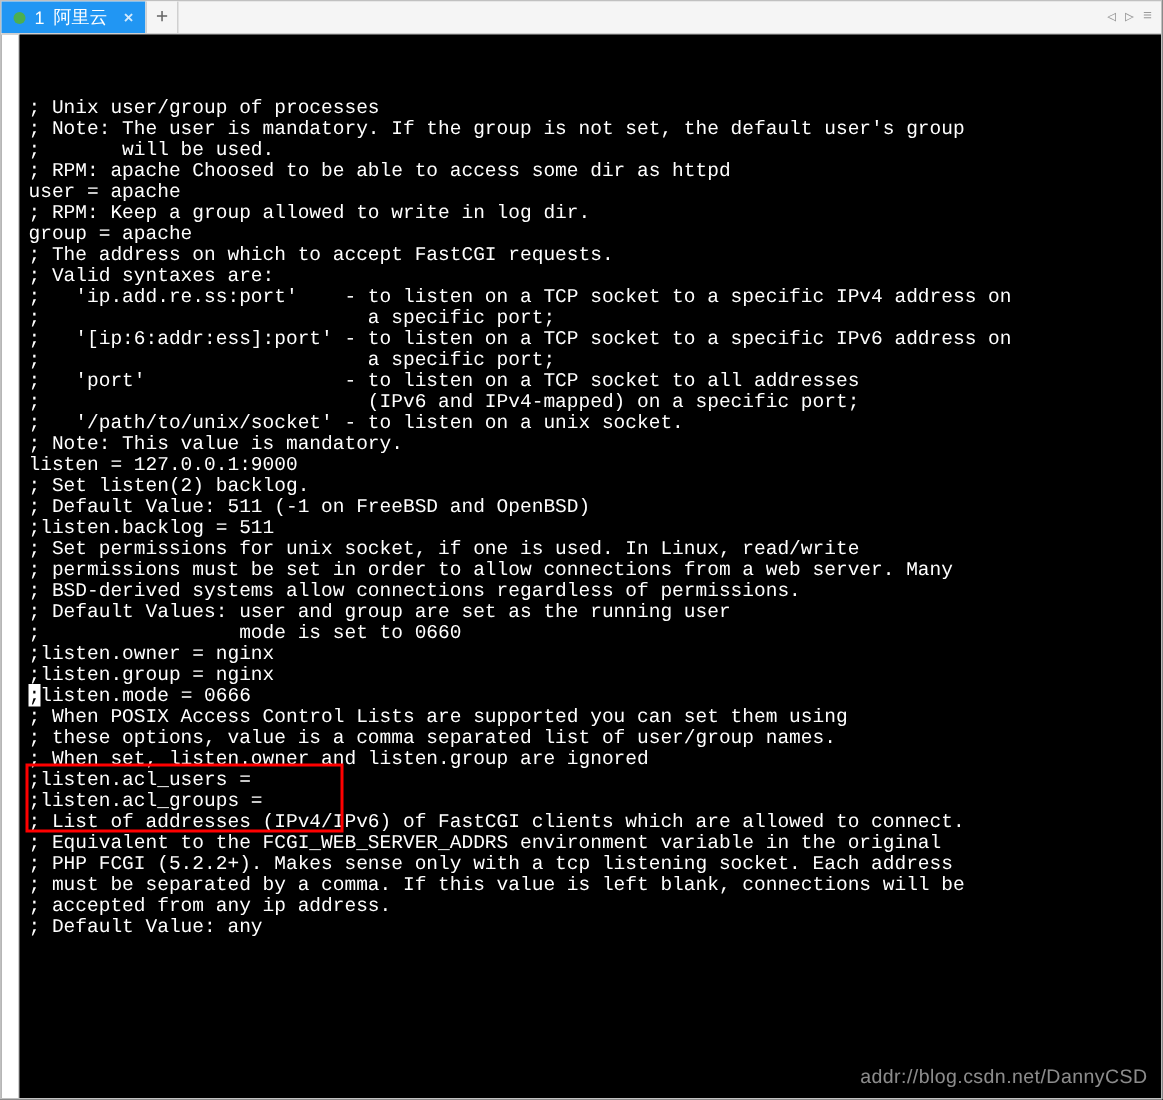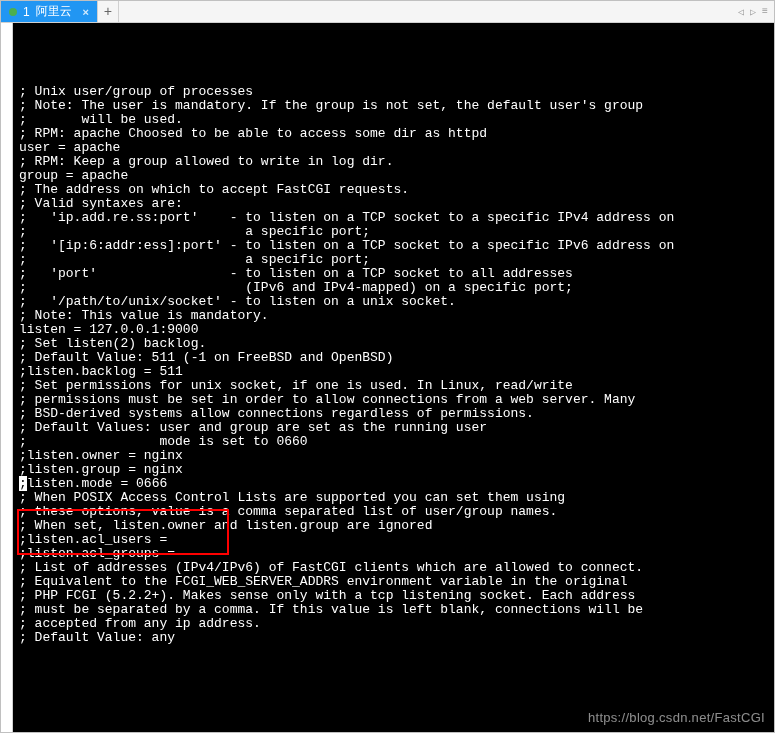--- a/index.html
+++ b/index.html
@@ -86,21 +86,21 @@
     }
     .gutter {
       width: 12px;
       background: #ffffff;
       border-right: 1px solid #d0d0d0;
     }
     .terminal {
       flex: 1;
       background: #000000;
       color: #ffffff;
-      padding: 20px 0 6px 6px;
+      padding: 0 0 6px 6px;
       font-family: Consolas, "Courier New", monospace;
       font-size: 13px;
       line-height: 14px;
       white-space: pre;
       overflow: hidden;
       position: relative;
     }
     .line {
       white-space: pre;
     }
@@ -152,13 +152,13 @@
 
   <div class="editor-wrap">
     <div class="gutter"></div>
     <div class="terminal" id="terminal">
       <div class="highlight-box"></div>
     <div class="line">; Unix user/group of processes</div><div class="line">; Note: The user is mandatory. If the group is not set, the default user's group</div><div class="line">;       will be used.</div><div class="line">; RPM: apache Choosed to be able to access some dir as httpd</div><div class="line">user = apache</div><div class="line">; RPM: Keep a group allowed to write in log dir.</div><div class="line">group = apache</div><div class="line"></div><div class="line">; The address on which to accept FastCGI requests.</div><div class="line">; Valid syntaxes are:</div><div class="line">;   'ip.add.re.ss:port'    - to listen on a TCP socket to a specific IPv4 address on</div><div class="line">;                            a specific port;</div><div class="line">;   '[ip:6:addr:ess]:port' - to listen on a TCP socket to a specific IPv6 address on</div><div class="line">;                            a specific port;</div><div class="line">;   'port'                 - to listen on a TCP socket to all addresses</div><div class="line">;                            (IPv6 and IPv4-mapped) on a specific port;</div><div class="line">;   '/path/to/unix/socket' - to listen on a unix socket.</div><div class="line">; Note: This value is mandatory.</div><div class="line">listen = 127.0.0.1:9000</div><div class="line"></div><div class="line">; Set listen(2) backlog.</div><div class="line">; Default Value: 511 (-1 on FreeBSD and OpenBSD)</div><div class="line">;listen.backlog = 511</div><div class="line"></div><div class="line">; Set permissions for unix socket, if one is used. In Linux, read/write</div><div class="line">; permissions must be set in order to allow connections from a web server. Many</div><div class="line">; BSD-derived systems allow connections regardless of permissions.</div><div class="line">; Default Values: user and group are set as the running user</div><div class="line">;                 mode is set to 0660</div><div class="line">;listen.owner = nginx</div><div class="line">;listen.group = nginx</div><div class="line"><span class="cursor-cell">;</span>listen.mode = 0666</div><div class="line">; When POSIX Access Control Lists are supported you can set them using</div><div class="line">; these options, value is a comma separated list of user/group names.</div><div class="line">; When set, listen.owner and listen.group are ignored</div><div class="line">;listen.acl_users =</div><div class="line">;listen.acl_groups =</div><div class="line"></div><div class="line">; List of addresses (IPv4/IPv6) of FastCGI clients which are allowed to connect.</div><div class="line">; Equivalent to the FCGI_WEB_SERVER_ADDRS environment variable in the original</div><div class="line">; PHP FCGI (5.2.2+). Makes sense only with a tcp listening socket. Each address</div><div class="line">; must be separated by a comma. If this value is left blank, connections will be</div><div class="line">; accepted from any ip address.</div><div class="line">; Default Value: any</div></div>
   </div>
 
 </div>
 
-<div class="watermark">https://blog.csdn.net/FastCGI</div>
+<div class="watermark">addr://blog.csdn.net/DannyCSD</div>
 
 </body></html>

